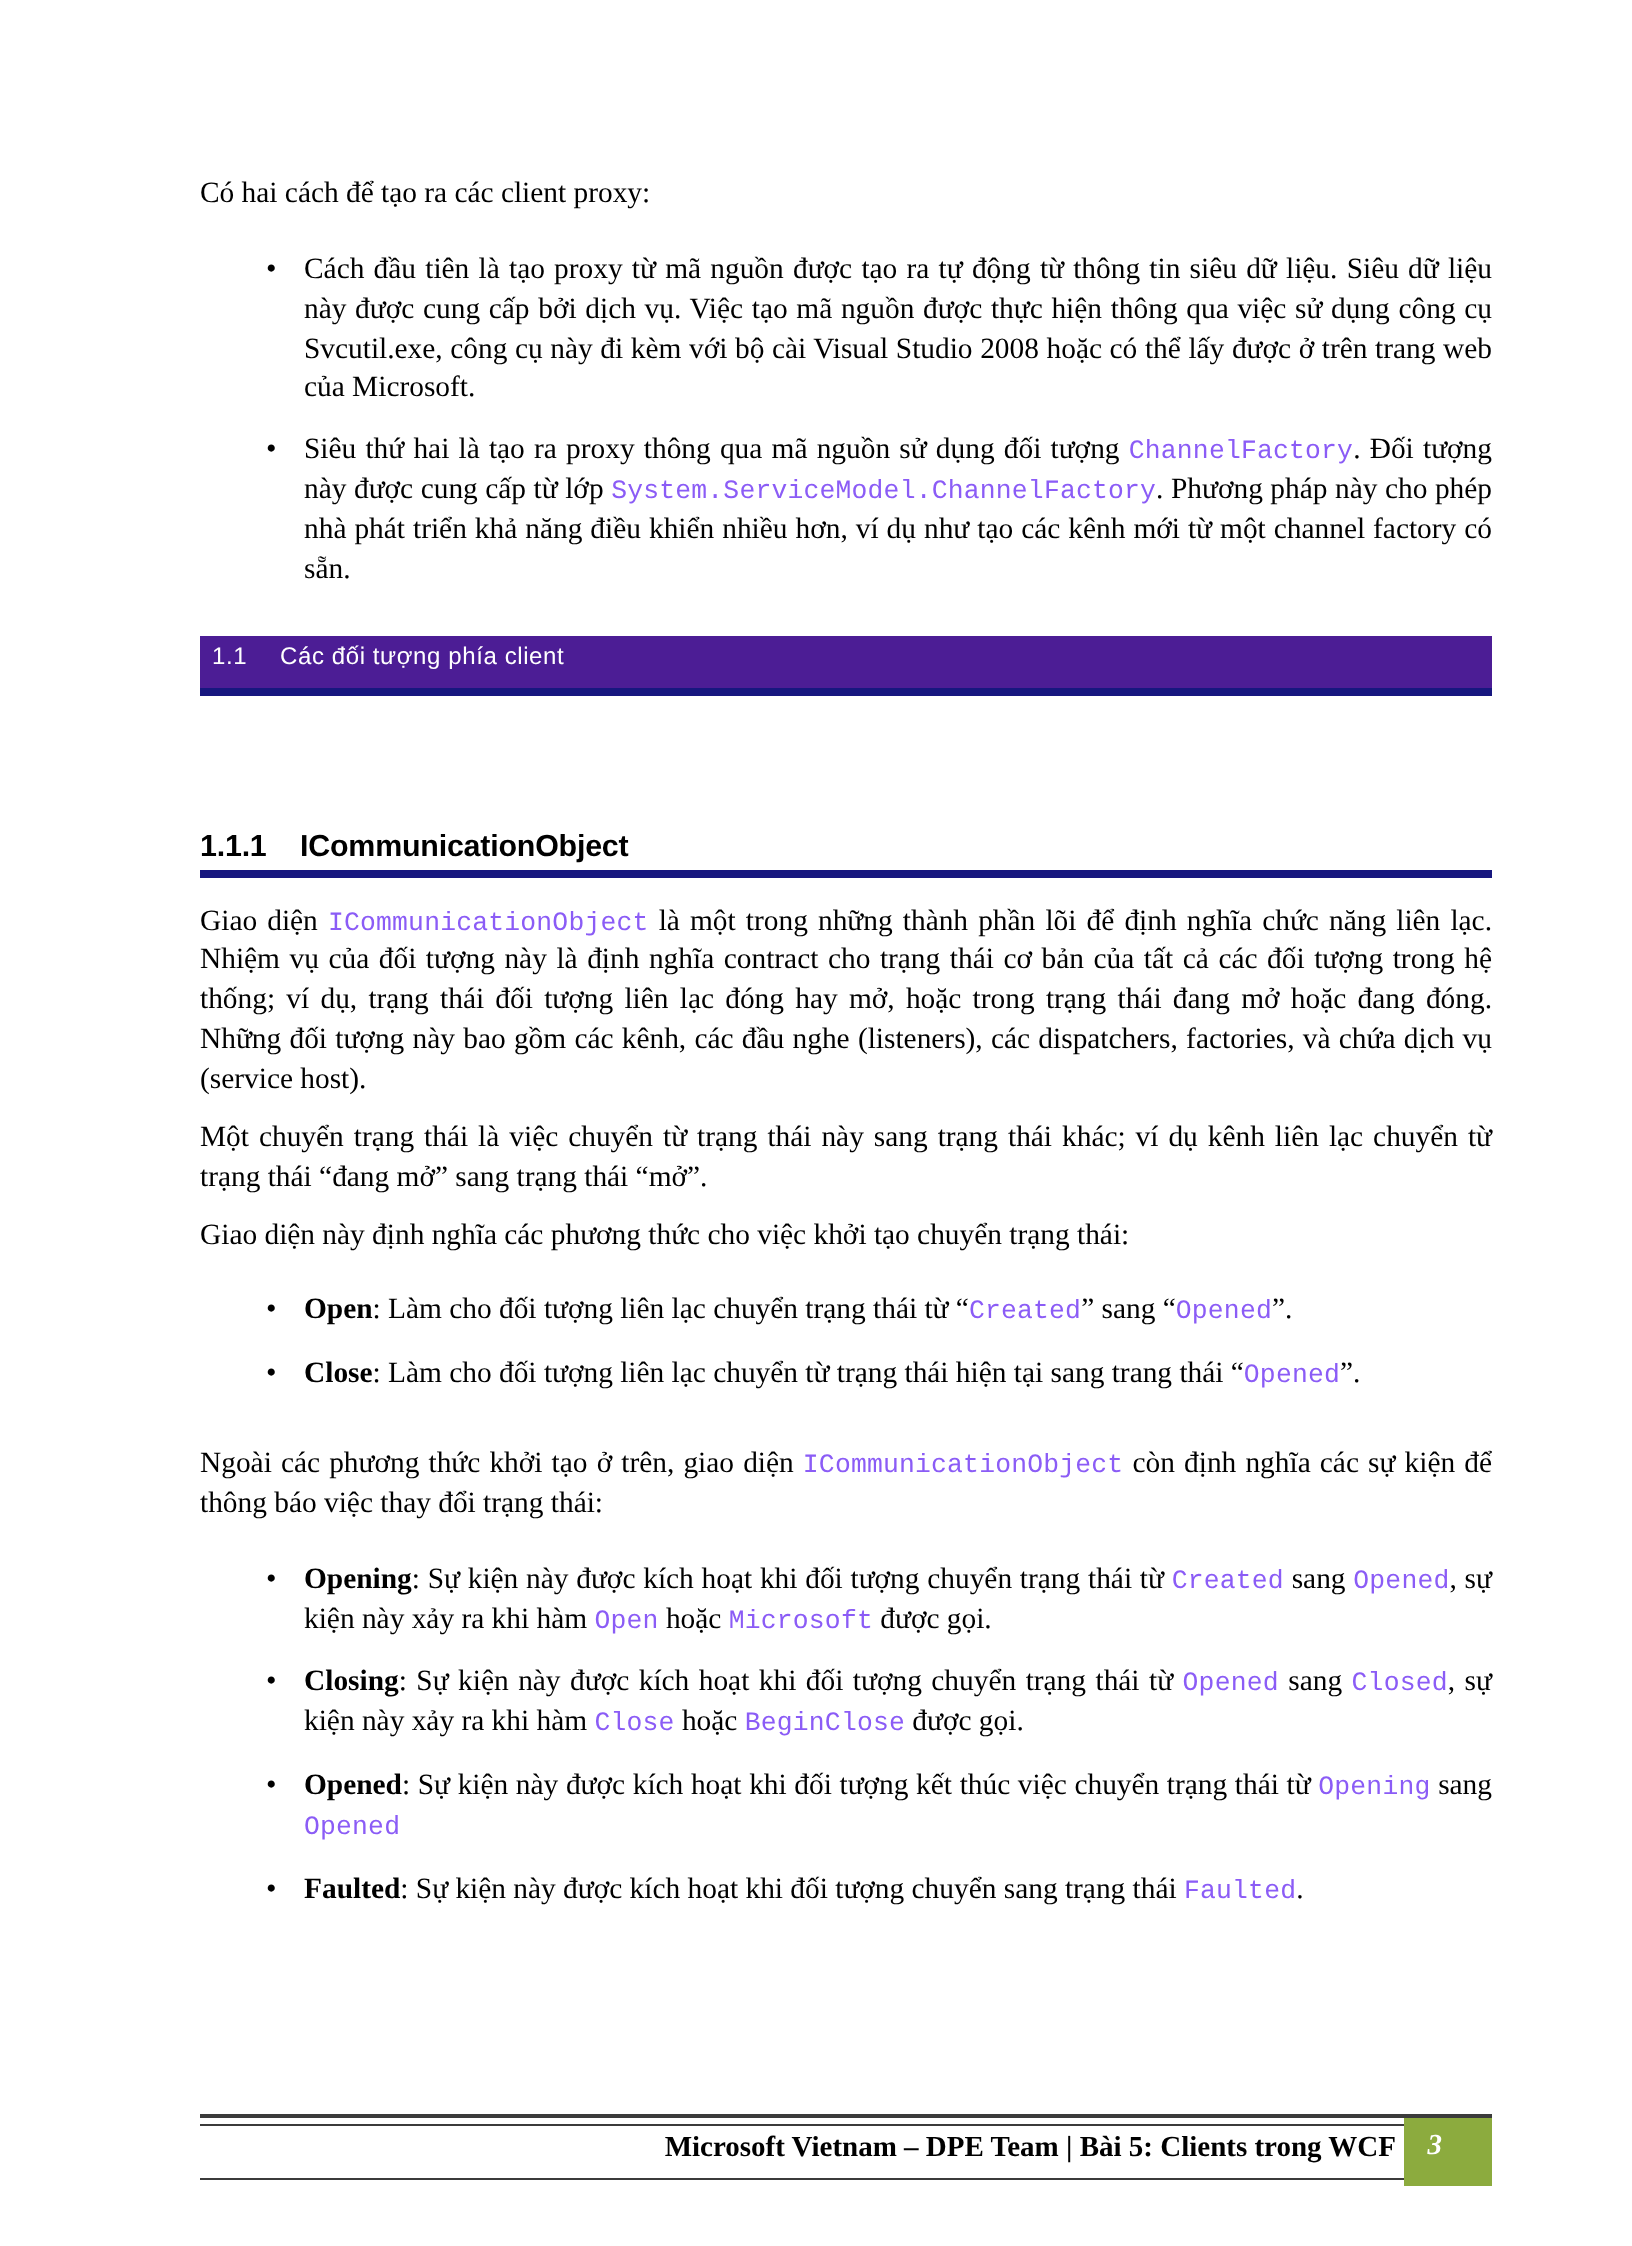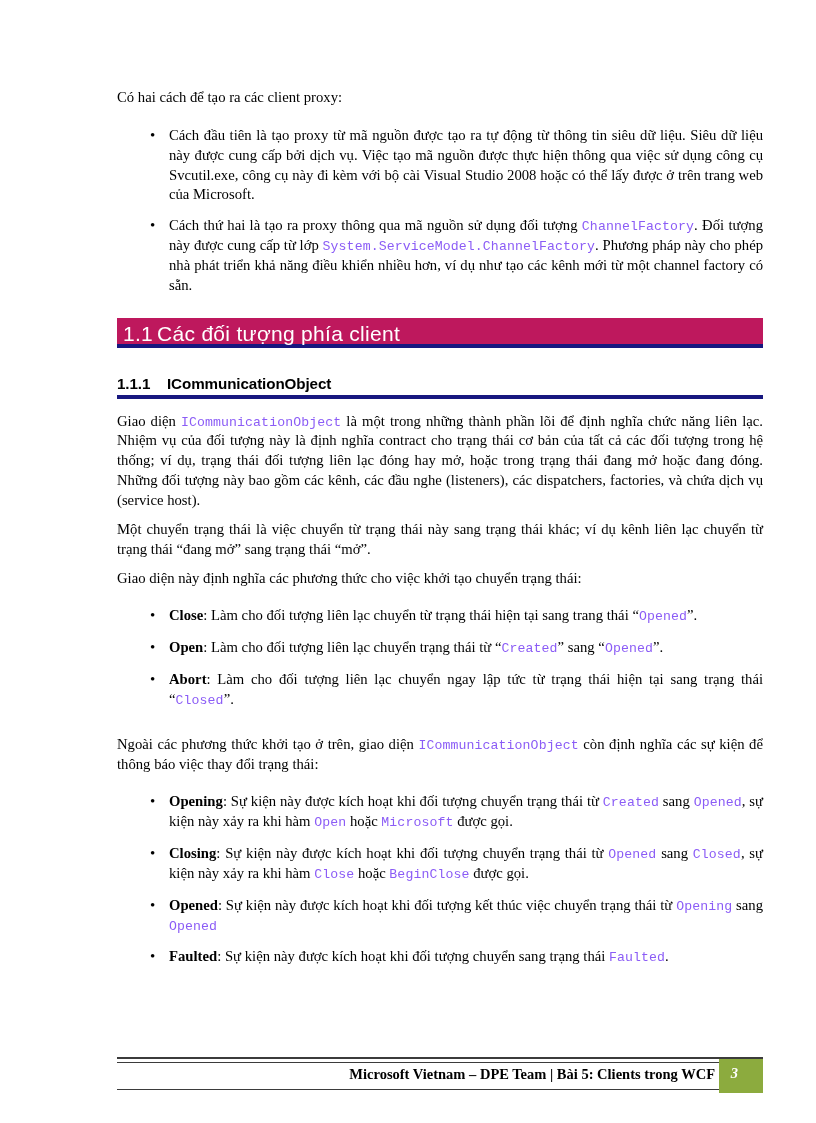--- a/index.html
+++ b/index.html
@@ -11,21 +11,21 @@
     width: 816px;
     height: 1123px;
     position: relative;
     font-family: "Liberation Serif", "DejaVu Serif", serif;
     color: #000000;
     overflow: hidden;
   }
 
   .page {
     position: absolute;
-    left: 17px;
+    left: 0;
     top: 0;
     width: 723px;
     height: 1123px;
   }
 
   .content {
     position: absolute;
     left: 100px;
     top: 88px;
     width: 646px;
@@ -84,24 +84,24 @@
     letter-spacing: 0.1px;
   }
 
   b, .bold {
     font-weight: bold;
   }
 
   
   .h1band {
     margin: 0 0 0 0;
-    background: #be185d;
+    background: #4c1d95;
     color: #ffffff;
     font-family: "Liberation Sans", "DejaVu Sans", sans-serif;
-    font-size: 21px;
+    font-size: 12px;
     font-weight: normal;
     letter-spacing: 0.3px;
     padding: 3px 0 4px 6px;
     line-height: 1.25;
     height: 19px;
     box-sizing: content-box;
   }
   .h1band .num {
     display: inline-block;
     min-width: 34px;
@@ -121,20 +121,21 @@
     font-family: "Liberation Sans", "DejaVu Sans", sans-serif;
     font-size: 15.2px;
     font-weight: bold;
     color: #000;
     margin: 2px 0 3px 0;
     letter-spacing: -0.1px;
   }
   .h2line .num {
     display: inline-block;
     min-width: 50px;
+    margin-top: 40px;
   }
 
   .gap-sm { height: 9px; }
   .gap-md { height: 13px; }
 
   
   .footer {
     position: absolute;
     left: 100px;
     top: 1057px;
@@ -190,21 +191,21 @@
 <div class="page">
 
   <div class="content">
 
     <p class="para lead">Có hai cách để tạo ra các client proxy:</p>
 
     <div class="gap-sm"></div>
 
     <ul class="bullets">
         <li><span>Cách đầu tiên là tạo proxy từ mã nguồn được tạo ra tự động từ thông tin siêu dữ liệu. Siêu dữ liệu này được cung cấp bởi dịch vụ. Việc tạo mã nguồn được thực hiện thông qua việc sử dụng công cụ Svcutil.exe, công cụ này đi kèm với bộ cài Visual Studio 2008 hoặc có thể lấy được ở trên trang web của Microsoft.</span></li>
-        <li><span>Cách thứ hai là tạo ra proxy thông qua mã nguồn sử dụng đối tượng </span><span class="code">ChannelFactory</span><span>. Đối tượng này được cung cấp từ lớp </span><span class="code">System.ServiceModel.ChannelFactory</span><span>. Phương pháp này cho phép nhà phát triển khả năng điều khiển nhiều hơn, ví dụ như tạo các kênh mới từ một channel factory có sẵn.</span></li>
+        <li><span>Siêu thứ hai là tạo ra proxy thông qua mã nguồn sử dụng đối tượng </span><span class="code">ChannelFactory</span><span>. Đối tượng này được cung cấp từ lớp </span><span class="code">System.ServiceModel.ChannelFactory</span><span>. Phương pháp này cho phép nhà phát triển khả năng điều khiển nhiều hơn, ví dụ như tạo các kênh mới từ một channel factory có sẵn.</span></li>
       </ul>
 
     <div class="gap-md"></div>
 
     <div class="h1band">
       <span class="num">1.1</span><span>Các đối tượng phía client</span>
     </div>
     <div class="navyrule"></div>
 
 
@@ -217,23 +218,22 @@
 
     <div>
       <p class="para"><span>Giao diện </span><span class="code">ICommunicationObject</span><span> là một trong những thành phần lõi để định nghĩa chức năng liên lạc. Nhiệm vụ của đối tượng này là định nghĩa contract cho trạng thái cơ bản của tất cả các đối tượng trong hệ thống; ví dụ, trạng thái đối tượng liên lạc đóng hay mở, hoặc trong trạng thái đang mở hoặc đang đóng. Những đối tượng này bao gồm các kênh, các đầu nghe (listeners), các dispatchers, factories, và chứa dịch vụ (service host).</span></p>
       <p class="para"><span>Một chuyển trạng thái là việc chuyển từ trạng thái này sang trạng thái khác; ví dụ kênh liên lạc chuyển từ trạng thái “đang mở” sang trạng thái “mở”.</span></p>
       <p class="para"><span>Giao diện này định nghĩa các phương thức cho việc khởi tạo chuyển trạng thái:</span></p>
     </div>
 
     <div class="gap-sm"></div>
 
     <ul class="bullets tight">
+        <li><b>Open</b><span>: Làm cho đối tượng liên lạc chuyển trạng thái từ “</span><span class="code">Created</span><span>” sang “</span><span class="code">Opened</span><span>”.</span></li>
         <li><b>Close</b><span>: Làm cho đối tượng liên lạc chuyển từ trạng thái hiện tại sang trang thái “</span><span class="code">Opened</span><span>”.</span></li>
-        <li><b>Open</b><span>: Làm cho đối tượng liên lạc chuyển trạng thái từ “</span><span class="code">Created</span><span>” sang “</span><span class="code">Opened</span><span>”.</span></li>
-        <li><b>Abort</b><span>: Làm cho đối tượng liên lạc chuyển ngay lập tức từ trạng thái hiện tại sang trạng thái “</span><span class="code">Closed</span><span>”.</span></li>
       </ul>
 
     <div class="gap-md"></div>
 
     <p class="para"><span>Ngoài các phương thức khởi tạo ở trên, giao diện </span><span class="code">ICommunicationObject</span><span> còn định nghĩa các sự kiện để thông báo việc thay đổi trạng thái:</span></p>
 
     <div class="gap-sm"></div>
 
     <ul class="bullets tight">
         <li><b>Opening</b><span>: Sự kiện này được kích hoạt khi đối tượng chuyển trạng thái từ </span><span class="code">Created</span><span> sang </span><span class="code">Opened</span><span>, sự kiện này xảy ra khi hàm </span><span class="code">Open</span><span> hoặc </span><span class="code">Microsoft</span><span> được gọi.</span></li>

